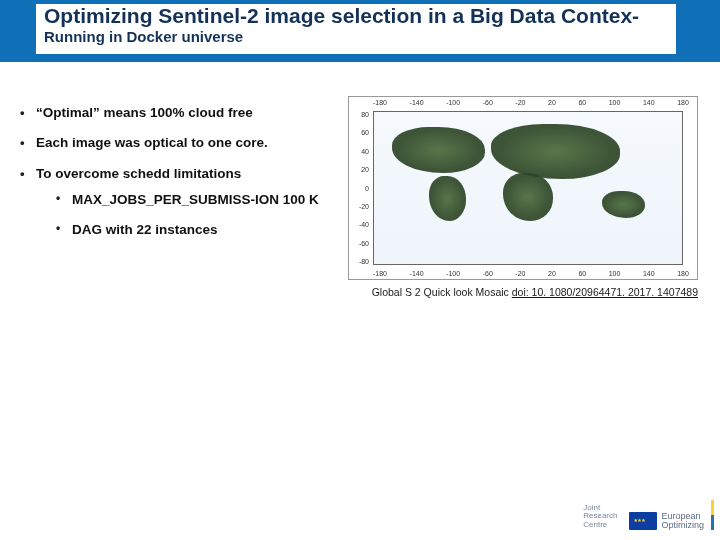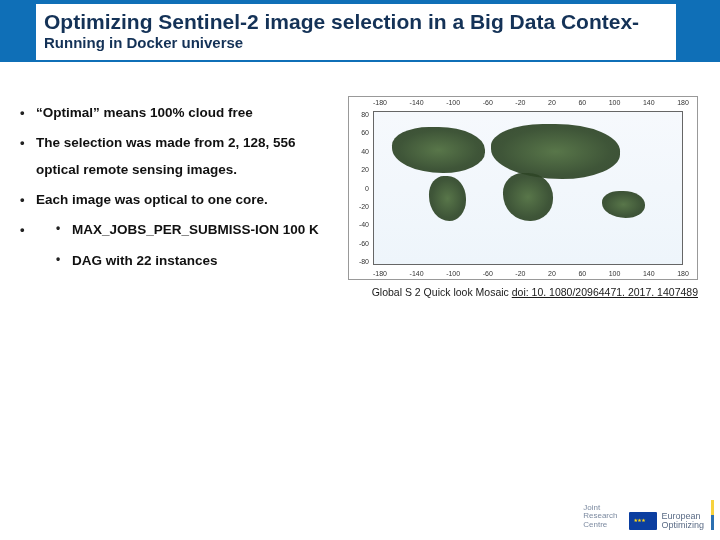--- a/index.html
+++ b/index.html
@@ -15,21 +15,21 @@
     height: 62px;
     width: 100%;
     position: absolute;
     top: 0; left: 0;
   }
   .title-box {
     position: absolute;
     top: 4px; left: 36px;
     width: 640px;
     background: #fff;
-    padding: 6px 8px 8px 8px;
+    padding: 0 8px 8px 8px;
   }
   .title-main {
     font-size: 21px;
     font-weight: 700;
     color: #143257;
     line-height: 1.15;
   }
   .title-sub {
     font-size: 15px;
     font-weight: 700;
@@ -147,23 +147,23 @@
 
 <div class="header-band"></div>
 
 <div class="title-box">
   <span class="title-main">Optimizing Sentinel-2 image selection in a Big Data Contex- </span><span class="title-sub">Running in Docker universe</span>
 </div>
 
 <div class="content">
   <ul class="main">
     <li>“Optimal” means 100% cloud free</li>
-    <li>The selection was made from 2, 128, 556 optical remote sensing images.</li>
     <li>Each image was optical to one core.</li>
     <li>
+      <span>To overcome schedd limitations</span>
       <ul class="sub">
         <li>MAX_JOBS_PER_SUBMISS-ION  100 K</li>
         <li>DAG with 22 instances</li>
       </ul>
     </li>
   </ul>
 </div>
 
 <div class="map-wrap">
   <div class="map">

